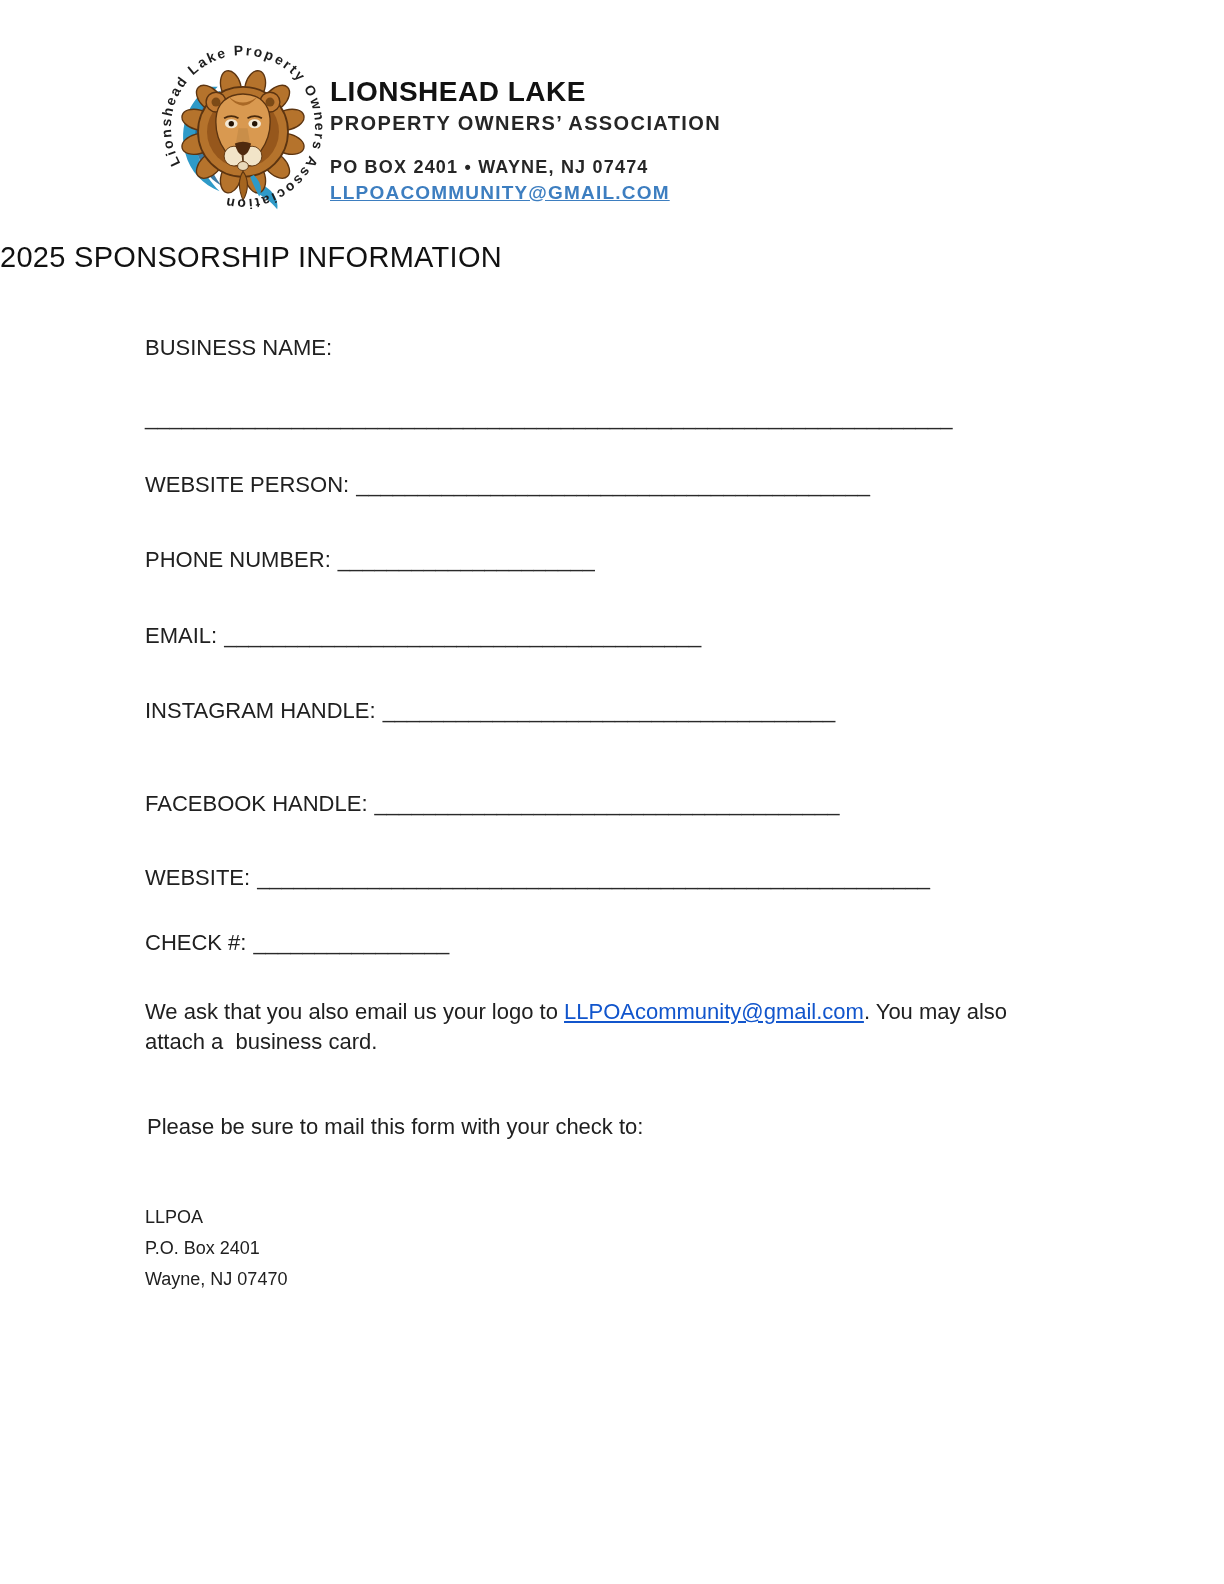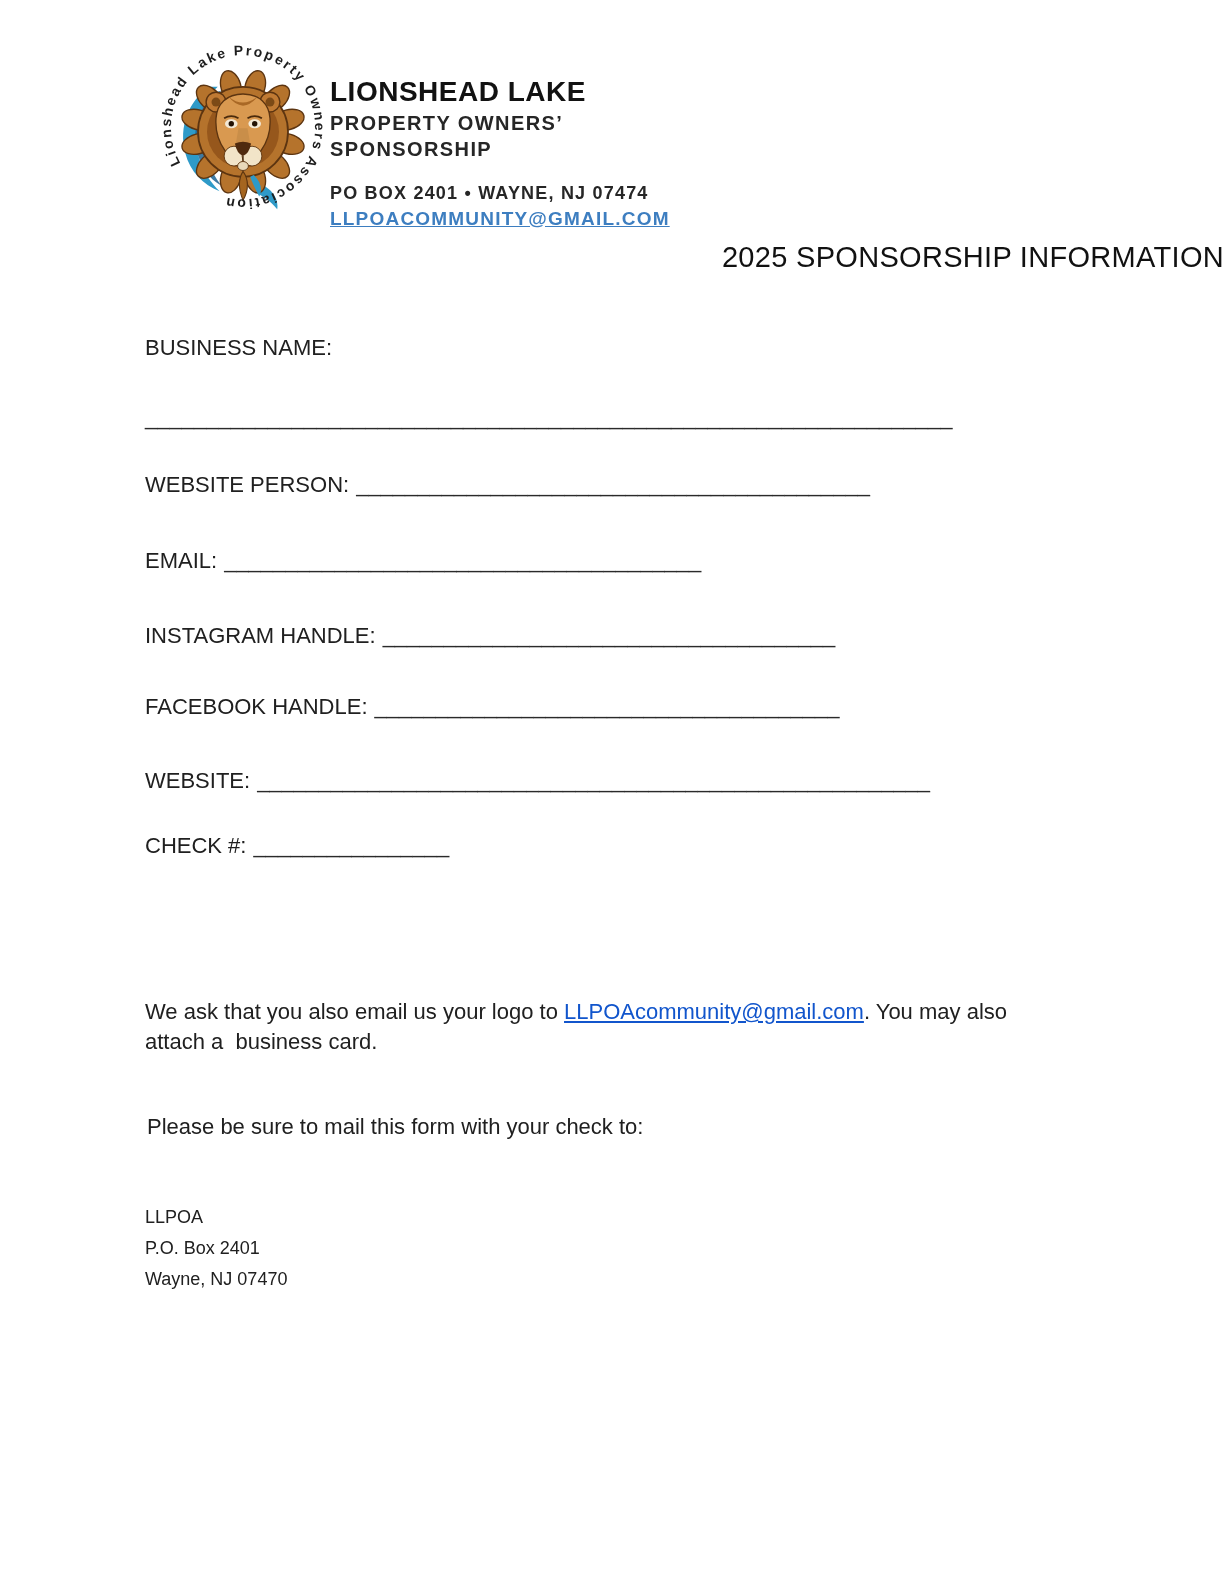--- a/index.html
+++ b/index.html
@@ -14,33 +14,33 @@
   .logo { position:absolute; left:153px; top:40px; width:180px; height:180px; }
   .logo svg { width:100%; height:100%; display:block; }
   .lh-text { position:absolute; left:330px; top:76px; width:392px; }
   .lh-name  { font-size:28px; font-weight:bold; letter-spacing:.5px; color:#121212; line-height:32px;}
   .lh-sub   { font-size:20px; font-weight:600; letter-spacing:1.4px; color:#262626; margin-top:2px; line-height:26px;}
   .lh-addr  { font-size:18px; font-weight:700; letter-spacing:1.2px; color:#262626; margin-top:20px; line-height:23px;}
   .lh-email { display:inline-block; font-size:19px; font-weight:bold; letter-spacing:1.2px;
               color:#3d7ec0; text-decoration:underline; margin-top:3px; cursor:pointer; }
 
   
-  .title { position:absolute; top:240px; left:0; width:100%; margin:0; text-align:right;
+  .title { position:absolute; top:240px; left:0; width:100%; margin:0; text-align:left;
            font-size:29px; font-weight:normal; letter-spacing:.3px; color:#111111; line-height:34px; }
 
   
   .form { position:absolute; left:145px; top:333px; width:940px; }
   .row { margin:0; font-size:22px; line-height:30px; color:#202020; white-space:nowrap; }
   .blank { margin-left:7px; color:#2a2a2a; }
   .blank-line { margin-top:40px; }
   .row-contact   { margin-top:37px; }
   .row-phone     { margin-top:45px; }
   .row-email     { margin-top:46px; }
   .row-instagram { margin-top:45px; }
-  .row-facebook  { margin-top:41px; }
+  .row-facebook  { margin-top:63px; }
   .row-website   { margin-top:44px; }
   .row-check     { margin-top:35px; }
 
   
   .note { position:absolute; left:145px; top:997px; width:880px; margin:0;
           font-size:22px; line-height:30px; color:#202020; white-space:pre-wrap; }
   .note a { color:#1155cc; text-decoration:underline; cursor:pointer; }
   .mail-note { position:absolute; left:147px; top:1112px; margin:0;
                font-size:22px; line-height:30px; color:#202020; }
   .address { position:absolute; left:145px; top:1202px; margin:0;
@@ -106,41 +106,44 @@
         <path d="M112,150 C120,158 122,166 118,174 C114,166 110,158 108,152 Z" fill="#2e9ac8"></path>
 
         <text font-family="Liberation Sans, DejaVu Sans, sans-serif" font-size="15.5" font-weight="600" letter-spacing="2.4" fill="#1e1e1e">
           <textPath href="#circPath">Lionshead Lake Property Owners Association</textPath>
         </text>
       </svg>
     </div>
 
     <div class="lh-text">
       <div class="lh-name">LIONSHEAD LAKE</div>
-      <div class="lh-sub">PROPERTY OWNERS’ SPONSORSHIP</div>
+      <div class="lh-sub">PROPERTY OWNERS’ ASSOCIATION</div>
       <div class="lh-addr">PO BOX 2401 • WAYNE, NJ 07474</div>
       <a class="lh-email">LLPOACOMMUNITY@GMAIL.COM</a>
     </div>
   </header>
 
   <h1 class="title">2025 SPONSORSHIP INFORMATION</h1>
 
   <main class="form">
 
     <p class="row">
       <span>BUSINESS NAME:</span>
     </p>
     <p class="row blank-line">
       <span class="blank" style="margin-left:0">__________________________________________________________________</span>
     </p>
 
     <p class="row row-contact">
       <span>WEBSITE PERSON:</span><span class="blank">__________________________________________</span>
     </p>
 
+    <p class="row row-phone">
+      <span>PHONE NUMBER:</span><span class="blank">_____________________</span>
+    </p>
 
     <p class="row row-email">
       <span>EMAIL:</span><span class="blank">_______________________________________</span>
     </p>
 
     <p class="row row-instagram">
       <span>INSTAGRAM HANDLE:</span><span class="blank">_____________________________________</span>
     </p>
 
     <p class="row row-facebook">

